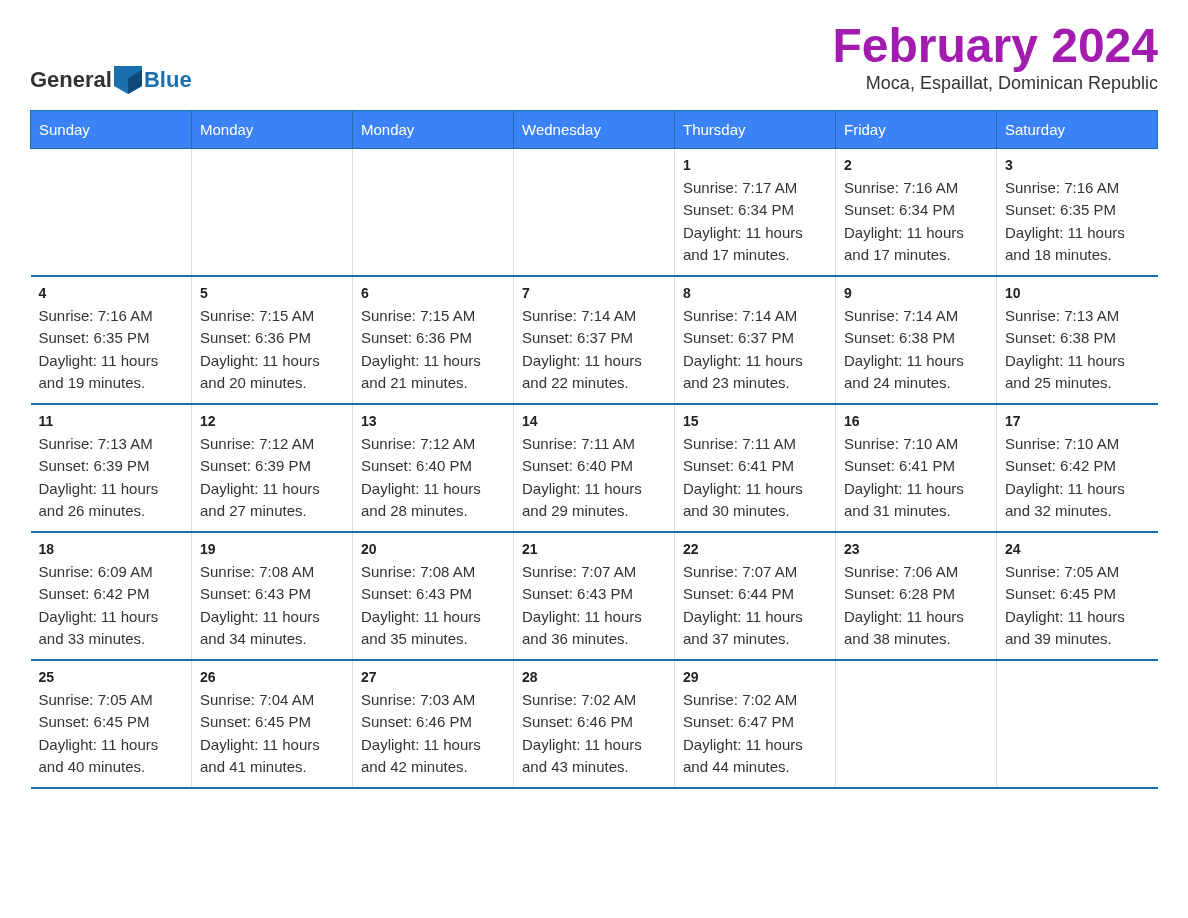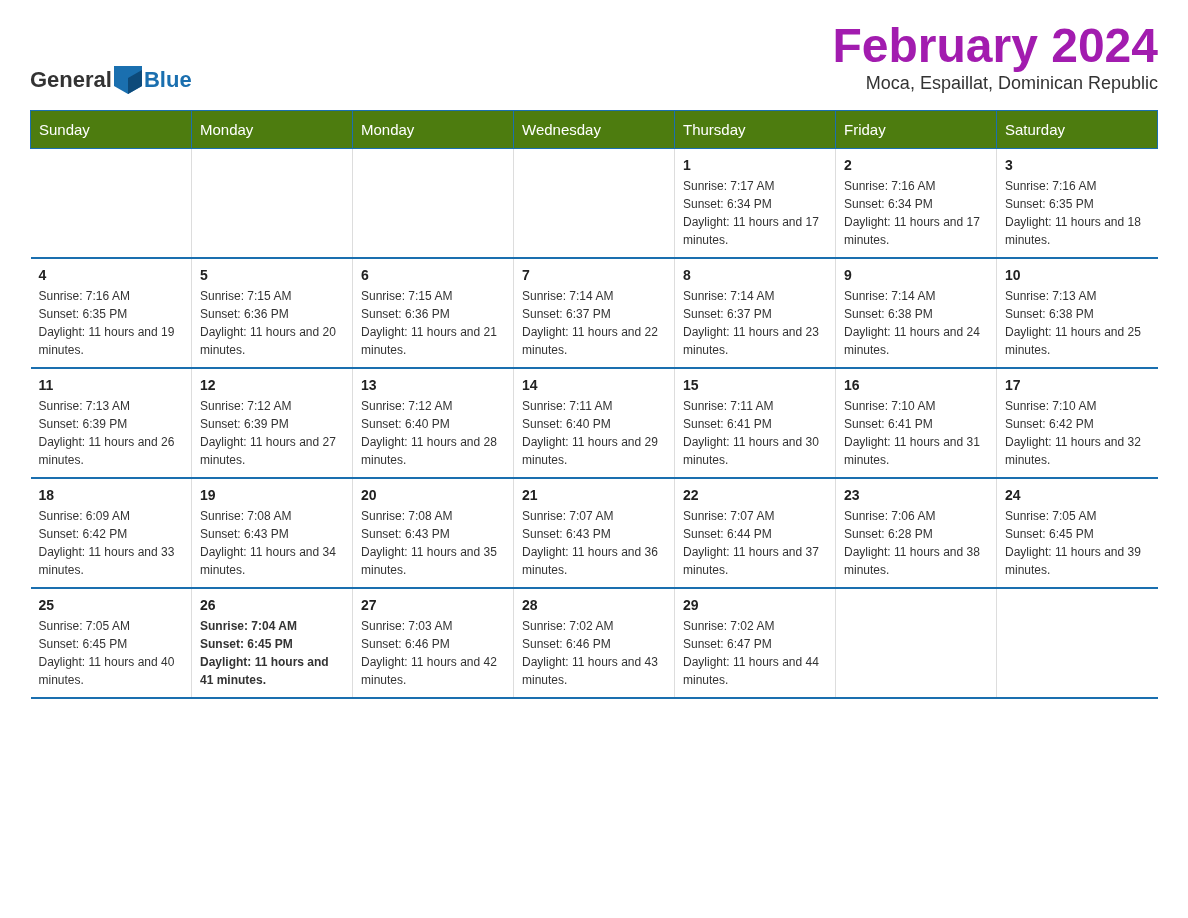--- a/index.html
+++ b/index.html
@@ -43,21 +43,21 @@
     .title-block p {
       font-size: 18px;
       color: #333;
     }
     table {
       width: 100%;
       border-collapse: collapse;
       table-layout: fixed;
     }
     thead tr th {
-      background-color: #4d7c0f;
+      background-color: #3b82f6;
       color: #fff;
       padding: 10px 8px;
       font-size: 15px;
       font-weight: normal;
       text-align: left;
       border: 1px solid #1a6faf;
     }
     tbody tr {
       border-bottom: 2px solid #1a6faf;
     }
@@ -73,21 +73,21 @@
       border-right: none;
     }
     .day-num {
       font-size: 14px;
       font-weight: bold;
       color: #222;
       display: block;
       margin-bottom: 4px;
     }
     .day-info {
-      font-size: 12px;
+      font-size: 15px;
       color: #333;
       line-height: 1.5;
     }
   </style>
 </head>
 <body>
 
 <div class="header">
   <div class="logo">
     <span class="logo-general">General</span>
@@ -197,21 +197,21 @@
 Sunset: 6:28 PM
 Daylight: 11 hours and 38 minutes.</span></td>
         <td><span class="day-num">24</span><span class="day-info" style="white-space: pre-line;">Sunrise: 7:05 AM
 Sunset: 6:45 PM
 Daylight: 11 hours and 39 minutes.</span></td>
       </tr>
       <tr>
         <td><span class="day-num">25</span><span class="day-info" style="white-space: pre-line;">Sunrise: 7:05 AM
 Sunset: 6:45 PM
 Daylight: 11 hours and 40 minutes.</span></td>
-        <td><span class="day-num">26</span><span class="day-info" style="white-space: pre-line; font-weight: bold;">Sunrise: 7:04 AM
+        <td><span class="day-num">26</span><span class="day-info" style="white-space: pre-line;">Sunrise: 7:04 AM
 Sunset: 6:45 PM
 Daylight: 11 hours and 41 minutes.</span></td>
         <td><span class="day-num">27</span><span class="day-info" style="white-space: pre-line; margin-top: 43px;">Sunrise: 7:03 AM
 Sunset: 6:46 PM
 Daylight: 11 hours and 42 minutes.</span></td>
         <td><span class="day-num">28</span><span class="day-info" style="white-space: pre-line;">Sunrise: 7:02 AM
 Sunset: 6:46 PM
 Daylight: 11 hours and 43 minutes.</span></td>
         <td><span class="day-num">29</span><span class="day-info" style="white-space: pre-line;">Sunrise: 7:02 AM
 Sunset: 6:47 PM

